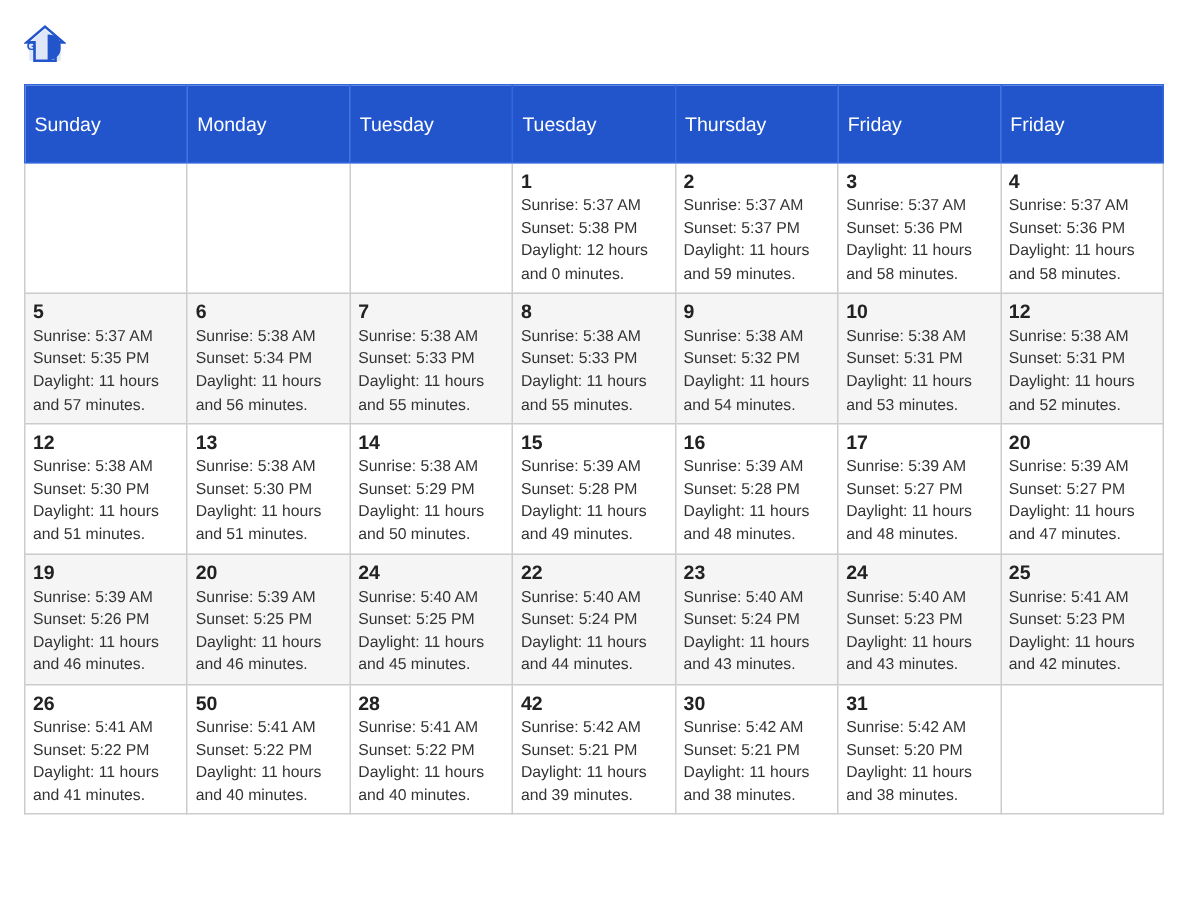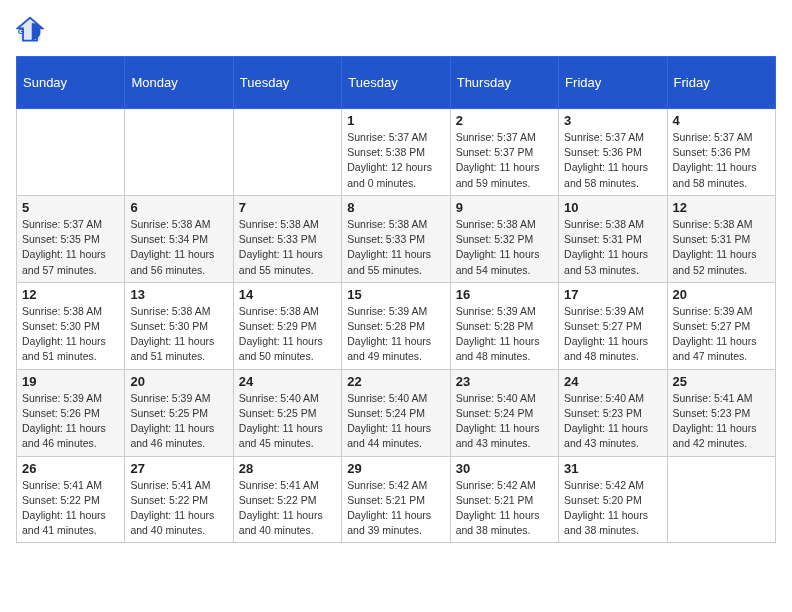--- a/index.html
+++ b/index.html
@@ -226,29 +226,29 @@
           <span class="day-num">25</span>
           <div class="day-info">Sunrise: 5:41 AM<br>Sunset: 5:23 PM<br>Daylight: 11 hours<br>and 42 minutes.</div>
         </td>
       </tr>
       <tr>
         <td>
           <span class="day-num">26</span>
           <div class="day-info">Sunrise: 5:41 AM<br>Sunset: 5:22 PM<br>Daylight: 11 hours<br>and 41 minutes.</div>
         </td>
         <td>
-          <span class="day-num">27</span>
+          <span class="day-num">50</span>
           <div class="day-info">Sunrise: 5:41 AM<br>Sunset: 5:22 PM<br>Daylight: 11 hours<br>and 40 minutes.</div>
         </td>
         <td>
           <span class="day-num">28</span>
           <div class="day-info">Sunrise: 5:41 AM<br>Sunset: 5:22 PM<br>Daylight: 11 hours<br>and 40 minutes.</div>
         </td>
         <td>
-          <span class="day-num">29</span>
+          <span class="day-num">42</span>
           <div class="day-info">Sunrise: 5:42 AM<br>Sunset: 5:21 PM<br>Daylight: 11 hours<br>and 39 minutes.</div>
         </td>
         <td>
           <span class="day-num">30</span>
           <div class="day-info">Sunrise: 5:42 AM<br>Sunset: 5:21 PM<br>Daylight: 11 hours<br>and 38 minutes.</div>
         </td>
         <td>
           <span class="day-num">31</span>
           <div class="day-info">Sunrise: 5:42 AM<br>Sunset: 5:20 PM<br>Daylight: 11 hours<br>and 38 minutes.</div>
         </td>

